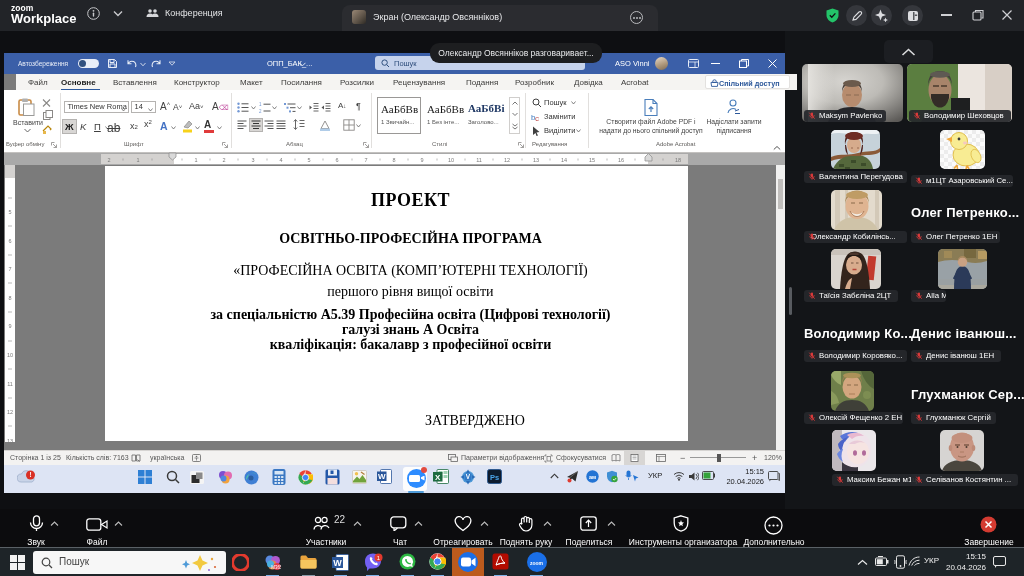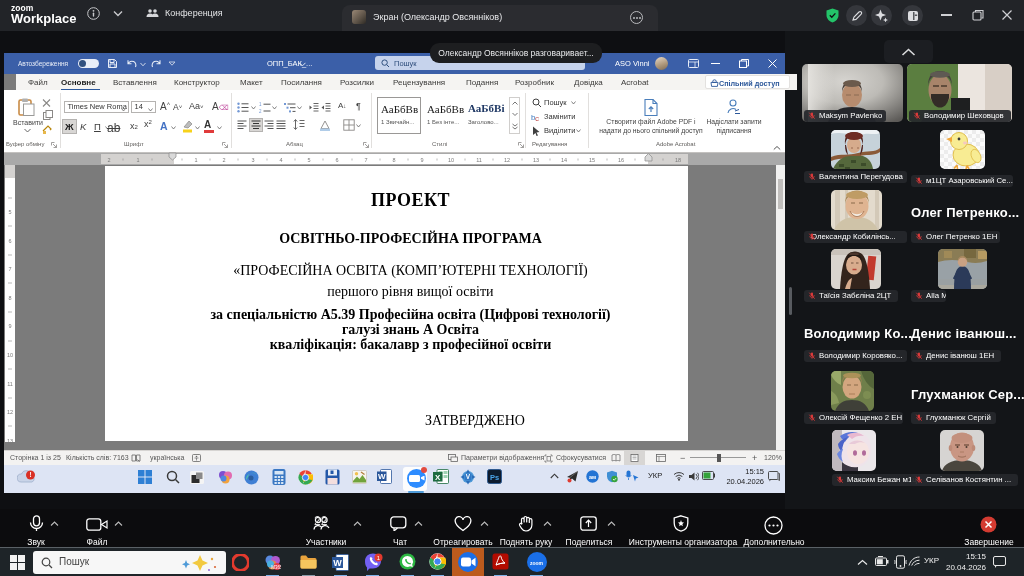--- a/index.html
+++ b/index.html
@@ -937,21 +937,21 @@
       </svg>
     <svg class="abs" style="left:114px;top:12px" width="9" height="6">
         <path d="M1 4.5 L4.5 1 L8 4.5" fill="none" stroke="#bbb" stroke-width="1.1"></path>
       </svg>
     <div class="abs zlbl" style="left:77px;top:28px;width:40px;">Файл</div>
     <svg class="abs" style="left:313px;top:7px" width="17" height="15">
         <circle cx="5" cy="4" r="2.6" fill="none" stroke="#fff" stroke-width="1.2"></circle>
         <circle cx="11.5" cy="4" r="2.6" fill="none" stroke="#fff" stroke-width="1.2"></circle>
         <path d="M1 13.5 a4.2 4.2 0 0 1 8 -1.5 M8 13.5 a4.2 4.2 0 0 1 8-1.5" fill="none" stroke="#fff" stroke-width="1.2"></path>
       </svg>
-    <div class="abs" style="left:314px;top:5px;color:#ddd;font-size:12px;">22</div>
+    <div class="abs" style="left:334px;top:5px;color:#ddd;font-size:10px;">22</div>
     <svg class="abs" style="left:353px;top:12px" width="9" height="6">
         <path d="M1 4.5 L4.5 1 L8 4.5" fill="none" stroke="#bbb" stroke-width="1.1"></path>
       </svg>
     <div class="abs zlbl" style="left:296px;top:28px;width:60px;">Участники</div>
     <svg class="abs" style="left:390px;top:7px" width="17" height="15">
         <rect x="0.8" y="0.8" width="15" height="11" rx="3" fill="none" stroke="#fff" stroke-width="1.3"></rect>
         <path d="M4 12 v3 l3.5-3" fill="none" stroke="#fff" stroke-width="1.2"></path>
       </svg>
     <svg class="abs" style="left:414px;top:12px" width="9" height="6">
         <path d="M1 4.5 L4.5 1 L8 4.5" fill="none" stroke="#bbb" stroke-width="1.1"></path>

